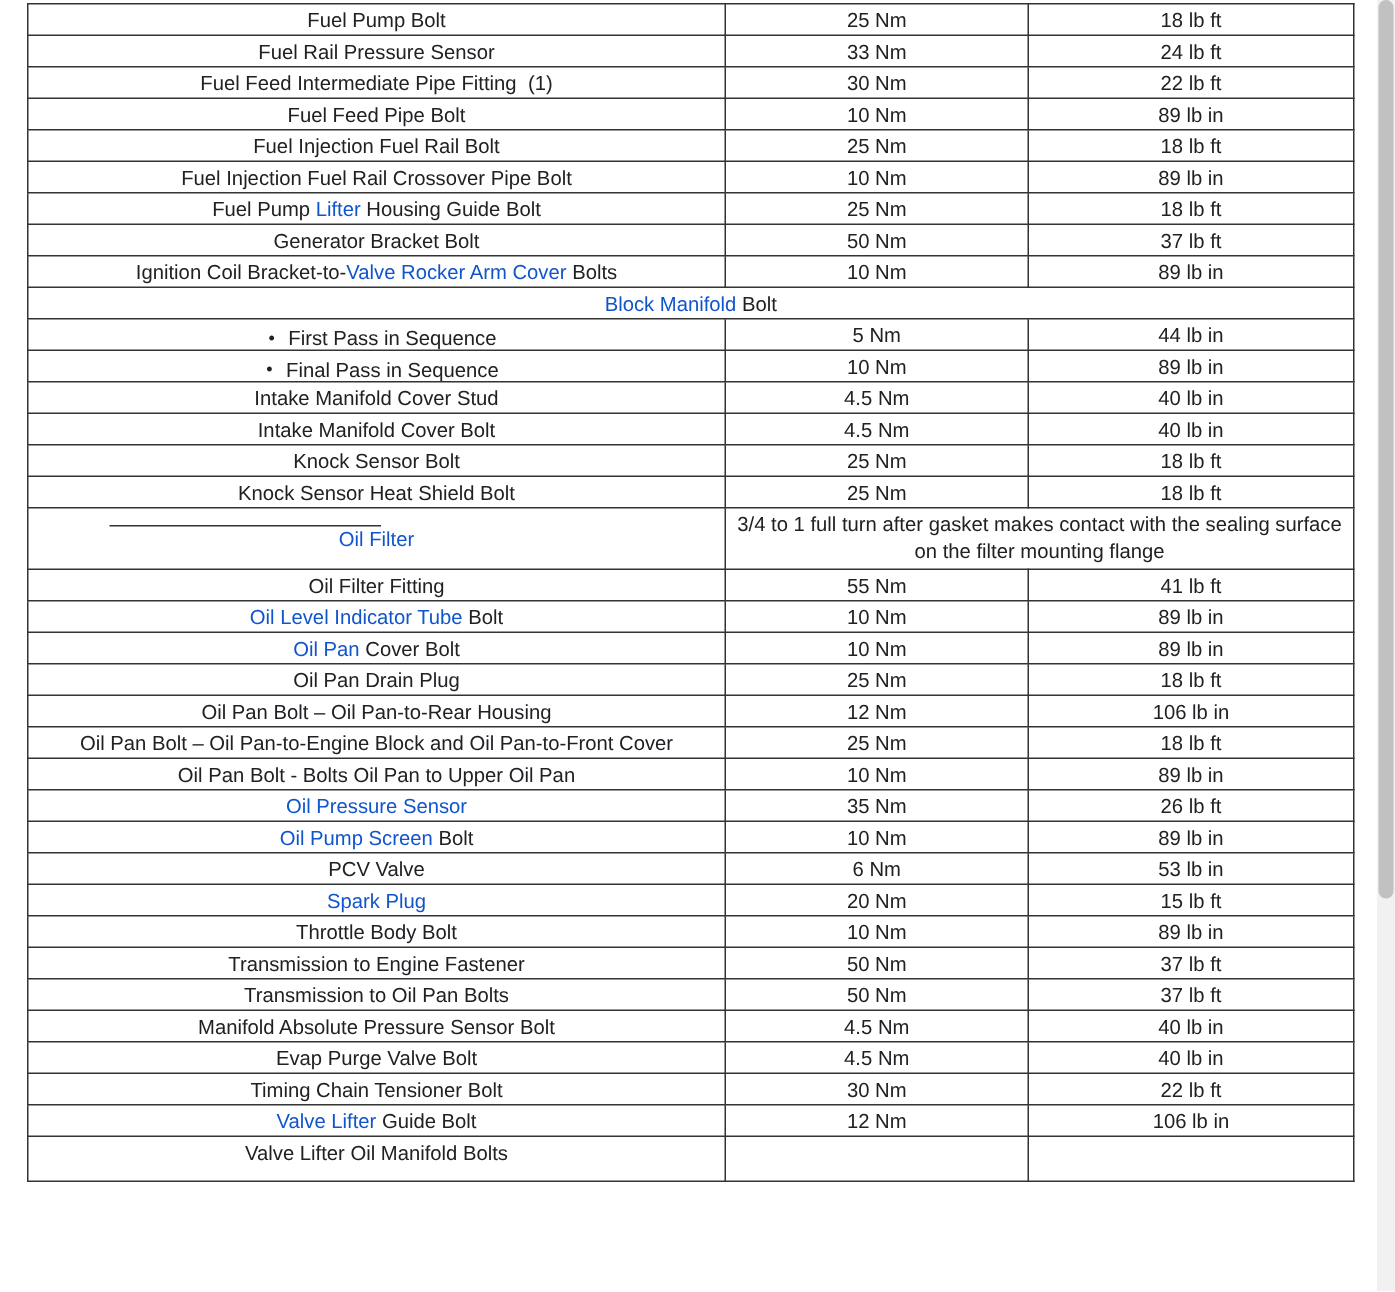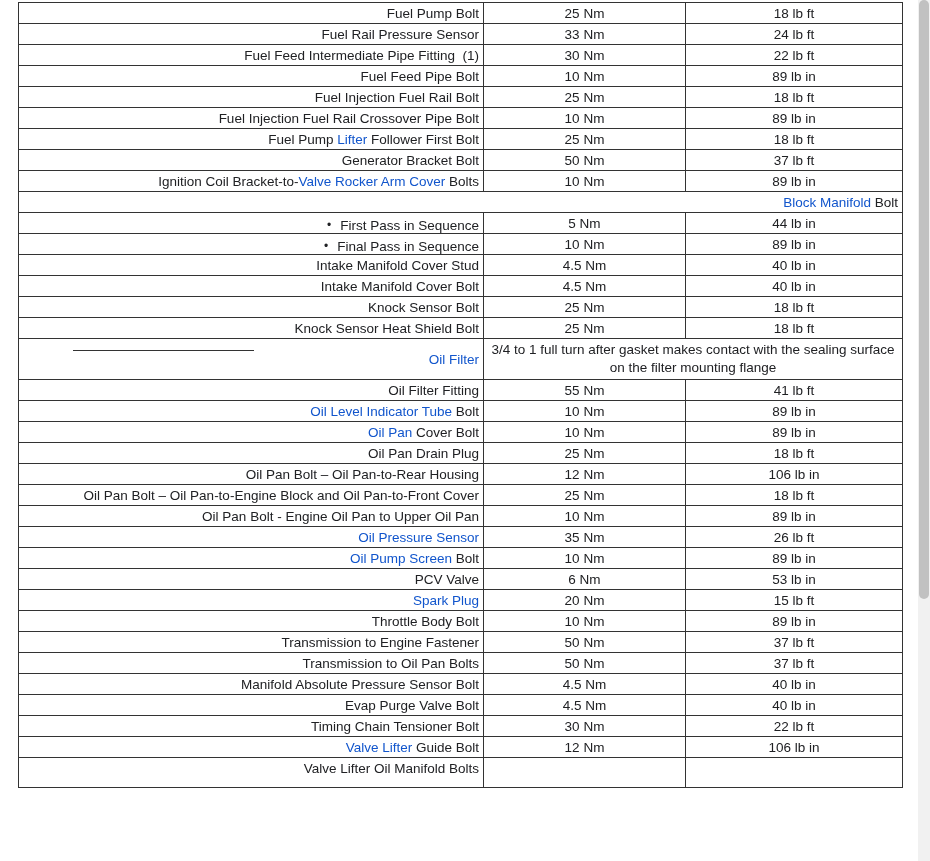--- a/index.html
+++ b/index.html
@@ -14,21 +14,21 @@
     position: absolute; left: 18px; top: 2px; width: 884px;
     border-collapse: collapse; table-layout: fixed;
     font-size: 13.5px; color: var(--text, #202124);
   }
   .col-name { width: 465px; }
   .col-nm   { width: 202px; }
   .col-lb   { width: 217px; }
 
   td { border: 1px solid var(--border, #333333); padding: 0 4px; overflow: hidden; }
 
-  .name-cell { text-align: right; position: relative; white-space: nowrap; }
+  .name-cell { text-align: center; position: relative; white-space: nowrap; }
   .val-cell  { text-align: center; }
 
   .row-standard td, .row-full td { height: 21px; }
   .row-bullet td { height: 18px; }
   .row-bullet .name-cell { vertical-align: top; padding-top: 5px; padding-left: 12px; }
   .bullet { display: inline-block; margin-right: 9px; font-size: 12px; position: relative; top: -1px; }
 
   .row-span2 td { height: 41px; }
   .row-span2 .val-cell { line-height: 18px; white-space: normal; }
   
@@ -85,21 +85,21 @@
           <td class="name-cell"><span>Fuel Injection Fuel Rail Bolt</span></td>
           <td class="val-cell">25 Nm</td>
           <td class="val-cell">18 lb ft</td>
         </tr>
         <tr class="row-standard">
           <td class="name-cell"><span>Fuel Injection Fuel Rail Crossover Pipe Bolt</span></td>
           <td class="val-cell">10 Nm</td>
           <td class="val-cell">89 lb in</td>
         </tr>
         <tr class="row-standard">
-          <td class="name-cell"><span>Fuel Pump </span><a class="link" href="#">Lifter</a><span> Follower First Bolt</span></td>
+          <td class="name-cell"><span>Fuel Pump </span><a class="link" href="#">Lifter</a><span> Housing Guide Bolt</span></td>
           <td class="val-cell">25 Nm</td>
           <td class="val-cell">18 lb ft</td>
         </tr>
         <tr class="row-standard">
           <td class="name-cell"><span>Generator Bracket Bolt</span></td>
           <td class="val-cell">50 Nm</td>
           <td class="val-cell">37 lb ft</td>
         </tr>
         <tr class="row-standard">
           <td class="name-cell"><span>Ignition Coil Bracket-to-</span><a class="link" href="#">Valve Rocker Arm Cover</a><span> Bolts</span></td>
@@ -167,21 +167,21 @@
           <td class="name-cell"><span>Oil Pan Bolt – Oil Pan-to-Rear Housing</span></td>
           <td class="val-cell">12 Nm</td>
           <td class="val-cell">106 lb in</td>
         </tr>
         <tr class="row-standard">
           <td class="name-cell"><span>Oil Pan Bolt – Oil Pan-to-Engine Block and Oil Pan-to-Front Cover</span></td>
           <td class="val-cell">25 Nm</td>
           <td class="val-cell">18 lb ft</td>
         </tr>
         <tr class="row-standard">
-          <td class="name-cell"><span>Oil Pan Bolt - Engine Oil Pan to Upper Oil Pan</span></td>
+          <td class="name-cell"><span>Oil Pan Bolt - Bolts Oil Pan to Upper Oil Pan</span></td>
           <td class="val-cell">10 Nm</td>
           <td class="val-cell">89 lb in</td>
         </tr>
         <tr class="row-standard">
           <td class="name-cell"><a class="link" href="#">Oil Pressure Sensor</a></td>
           <td class="val-cell">35 Nm</td>
           <td class="val-cell">26 lb ft</td>
         </tr>
         <tr class="row-standard">
           <td class="name-cell"><a class="link" href="#">Oil Pump Screen</a><span> Bolt</span></td>

